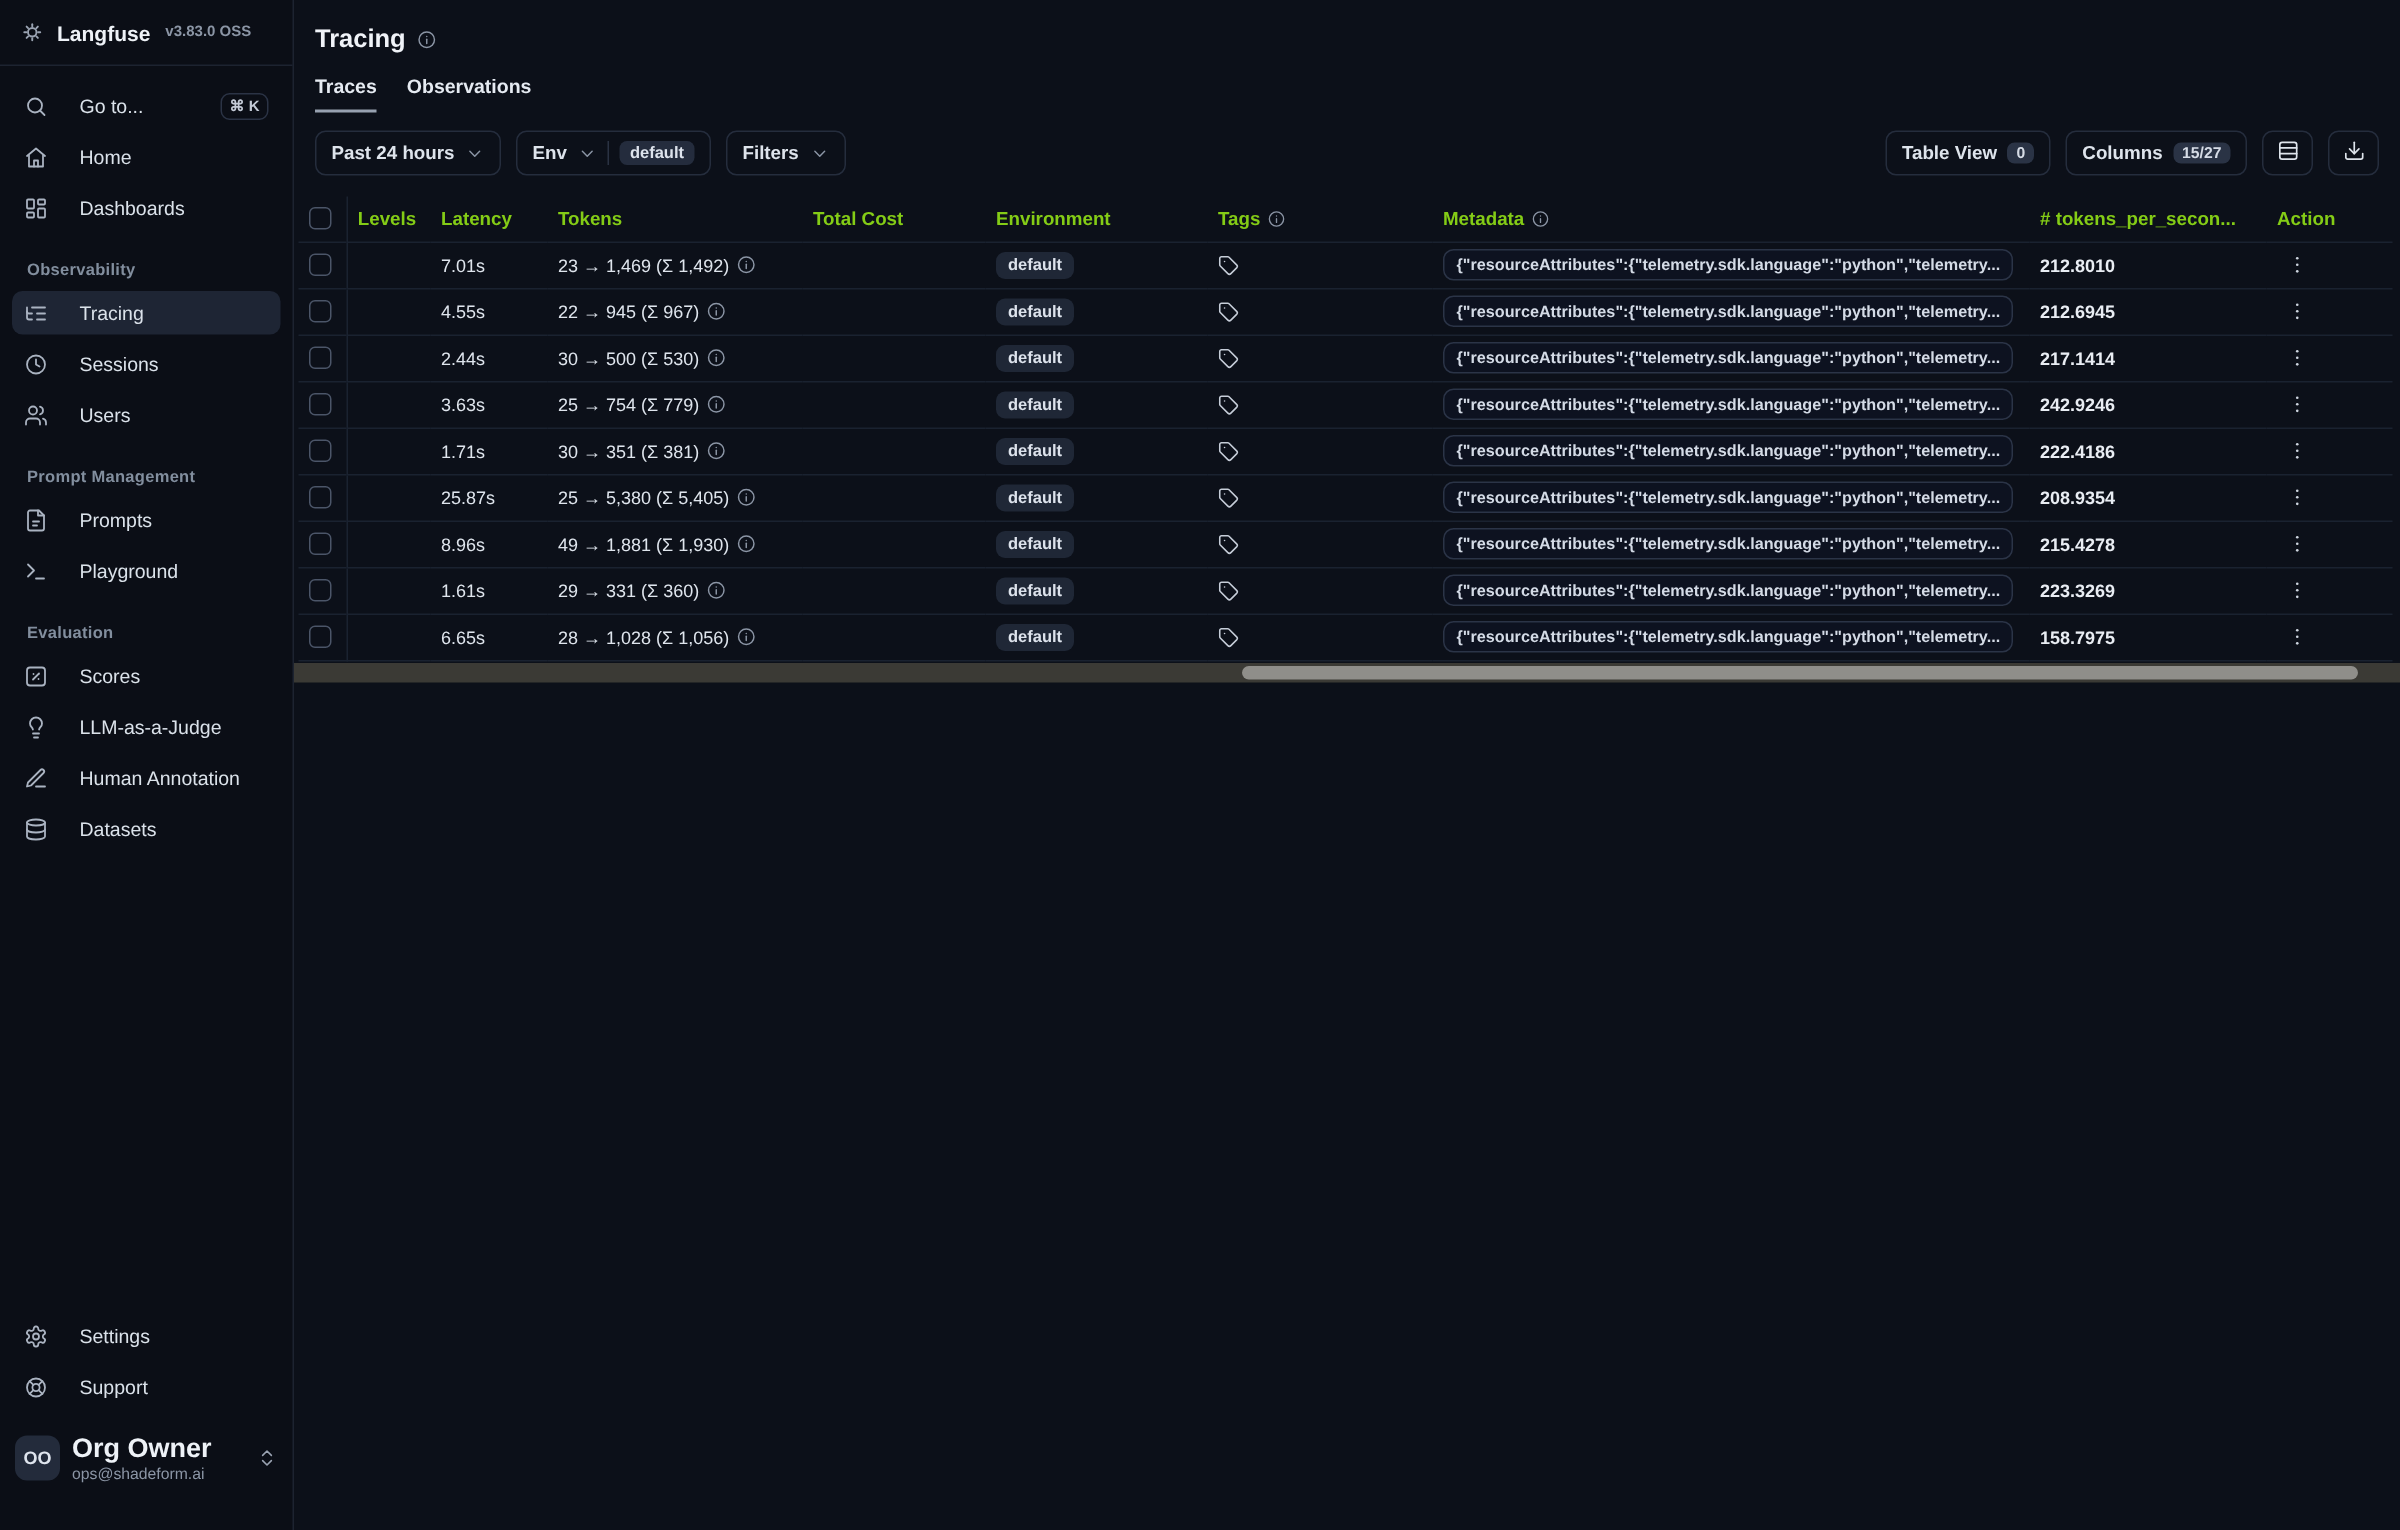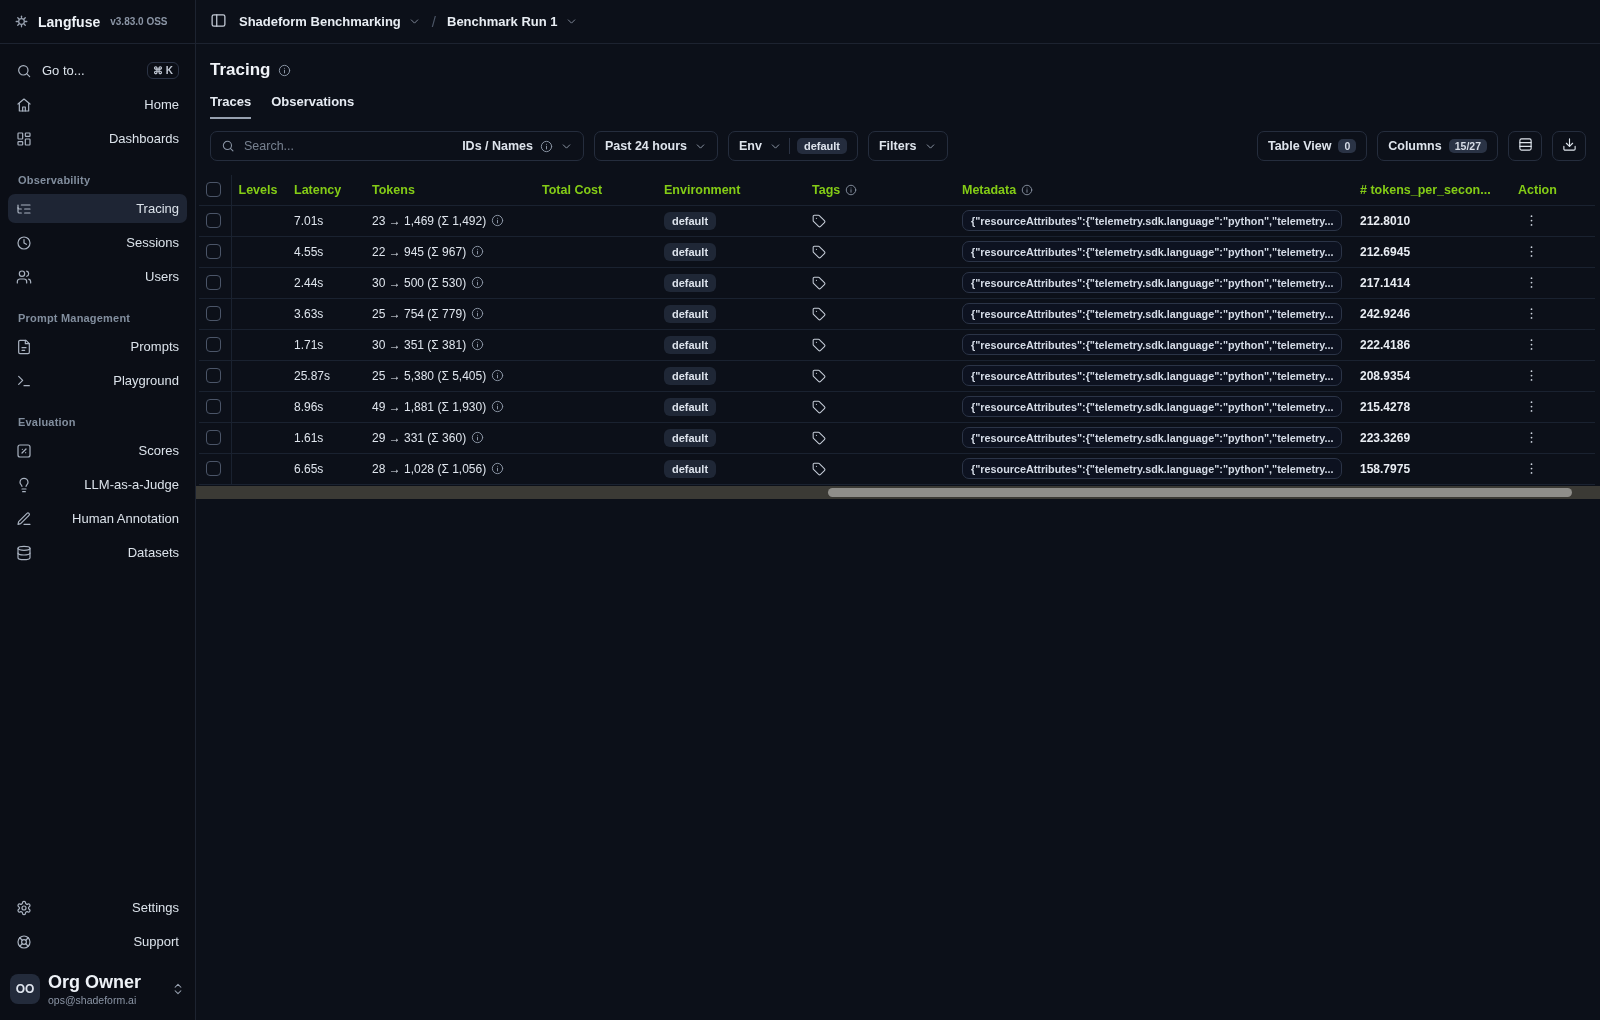--- a/index.html
+++ b/index.html
@@ -12,27 +12,27 @@
   }
   .app { display:flex; width:1600px; height:1020px; }
 
   
   .sidebar { width:196px; min-width:196px; background:#0b0e16; border-right:1px solid #1d2330; display:flex; flex-direction:column; }
   .logo-row { height:44px; display:flex; align-items:center; gap:8px; padding:0 13px; border-bottom:1px solid #1d2330; }
   .logo-mark { color:#9aa3b2; display:flex; }
   .logo-name { font-size:14px; font-weight:700; color:#eef2f7; }
   .logo-ver { font-size:10px; font-weight:600; color:#8b95a5; margin-left:2px; }
   .nav { padding:12px 8px 0; display:flex; flex-direction:column; }
-  .nav-item { display:flex; align-items:center; gap:10px; height:29px; margin-bottom:5px; padding:0 8px; border-radius:7px; font-size:13px; font-weight:500; color:#dbe2ea; cursor:pointer;justify-content:space-between; }
+  .nav-item { display:flex; align-items:center; gap:21px; height:29px; margin-bottom:5px; padding:0 8px; border-radius:7px; font-size:13px; font-weight:500; color:#dbe2ea; cursor:pointer; }
   .nav-item .ni { color:#aab3c1; display:flex; }
   .nav-item.active { background:#1e2534; }
   .goto-badge { margin-left:auto; border:1px solid #2b3345; border-radius:6px; font-size:10px; font-weight:700; padding:2px 5px; color:#c3cad6; }
   .section-title { font-size:11px; font-weight:700; color:#828e9e; padding:16px 10px 8px; letter-spacing:.2px; }
   .sidebar-bottom { margin-top:auto; padding:0 8px; }
-  .user-row { display:flex; align-items:center; gap:8px; padding:10px 10px 13px; }
+  .user-row { display:flex; align-items:center; gap:8px; padding:10px 10px 30px; }
   .avatar { width:30px; height:30px; min-width:30px; border-radius:8px; background:#232b3b; display:flex; align-items:center; justify-content:center; font-size:12px; font-weight:700; color:#dfe5ee; }
   .user-meta { display:flex; flex-direction:column; line-height:1.25; min-width:0; }
   .user-name { font-size:18px; font-weight:700; color:#eef2f7; }
   .user-email { font-size:10.5px; color:#8b95a5; }
   .user-chevrons { margin-left:auto; color:#9aa3b2; display:flex; }
 
   
   .main { flex:1; min-width:0; display:flex; flex-direction:column; background:#0c1019; }
   .topbar { height:44px; min-height:44px; border-bottom:1px solid #1d2330; display:flex; align-items:center; gap:12px; padding:0 14px; }
   .panel-btn { display:flex; align-items:center; color:#c3cad6; cursor:pointer; }
@@ -273,84 +273,39 @@
       <span class="user-chevrons">
           <svg width="14" height="14" viewBox="0 0 24 24" fill="none" stroke="currentColor" stroke-width="1.8" stroke-linecap="round" stroke-linejoin="round">
             <path d="m7 15 5 5 5-5"></path>
             <path d="m7 9 5-5 5 5"></path>
           </svg>
         </span>
     </div>
   </aside>
 
   <div class="main">
-    <div class="topbar">
-      <span class="panel-btn">
-          <span class="ic-panel"><svg width="17" height="17" viewBox="0 0 24 24" fill="none" stroke="currentColor" stroke-width="1.8" stroke-linecap="round" stroke-linejoin="round">
-              <rect x="3" y="4" width="18" height="16" rx="2.5"></rect>
-              <path d="M9.5 4v16"></path>
-            </svg></span>
-        </span>
-      <span class="crumb">
-        <span>Shadeform Benchmarking</span>
-        <span class="chev ic-chevdn">
-            <svg width="13" height="13" viewBox="0 0 24 24" fill="none" stroke="currentColor" stroke-width="1.8" stroke-linecap="round" stroke-linejoin="round">
-              <path d="m6 9 6 6 6-6"></path>
-            </svg>
-          </span>
-        <span class="slash">/</span>
-        <span>Benchmark Run 1</span>
-        <span class="chev ic-chevdn">
-            <svg width="13" height="13" viewBox="0 0 24 24" fill="none" stroke="currentColor" stroke-width="1.8" stroke-linecap="round" stroke-linejoin="round">
-              <path d="m6 9 6 6 6-6"></path>
-            </svg>
-          </span>
-      </span>
-    </div>
 
     <div class="content">
       <div class="title-row">
         <span class="page-title">Tracing</span>
         <span class="info-ic ic-info">
             <svg width="13" height="13" viewBox="0 0 24 24" fill="none" stroke="currentColor" stroke-width="1.8" stroke-linecap="round" stroke-linejoin="round">
               <circle cx="12" cy="12" r="9.5"></circle>
               <path d="M12 16.5v-5"></path>
               <path d="M12 8h.01"></path>
             </svg>
           </span>
       </div>
 
       <div class="tabs" id="tabs-root">
           <span class="tab active">Traces</span>
           <span class="tab">Observations</span>
         </div>
 
       <div class="toolbar">
-        <div class="tb-box search-box">
-          <span class="muted-ic ic-search">
-              <svg width="14" height="14" viewBox="0 0 24 24" fill="none" stroke="currentColor" stroke-width="1.8" stroke-linecap="round" stroke-linejoin="round">
-                <circle cx="11" cy="11" r="7"></circle>
-                <path d="m20.5 20.5-4.5-4.5"></path>
-              </svg>
-            </span>
-          <input placeholder="Search..." style="">
-          <span>IDs / Names</span>
-          <span class="muted-ic ic-info">
-              <svg width="13" height="13" viewBox="0 0 24 24" fill="none" stroke="currentColor" stroke-width="1.8" stroke-linecap="round" stroke-linejoin="round">
-                <circle cx="12" cy="12" r="9.5"></circle>
-                <path d="M12 16.5v-5"></path>
-                <path d="M12 8h.01"></path>
-              </svg>
-            </span>
-          <span class="muted-ic ic-chevdn">
-              <svg width="13" height="13" viewBox="0 0 24 24" fill="none" stroke="currentColor" stroke-width="1.8" stroke-linecap="round" stroke-linejoin="round">
-                <path d="m6 9 6 6 6-6"></path>
-              </svg>
-            </span>
-        </div>
         <div class="tb-box">
           <span>Past 24 hours</span>
           <span class="muted-ic ic-chevdn">
               <svg width="13" height="13" viewBox="0 0 24 24" fill="none" stroke="currentColor" stroke-width="1.8" stroke-linecap="round" stroke-linejoin="round">
                 <path d="m6 9 6 6 6-6"></path>
               </svg>
             </span>
         </div>
         <div class="tb-box">
           <span>Env</span>

